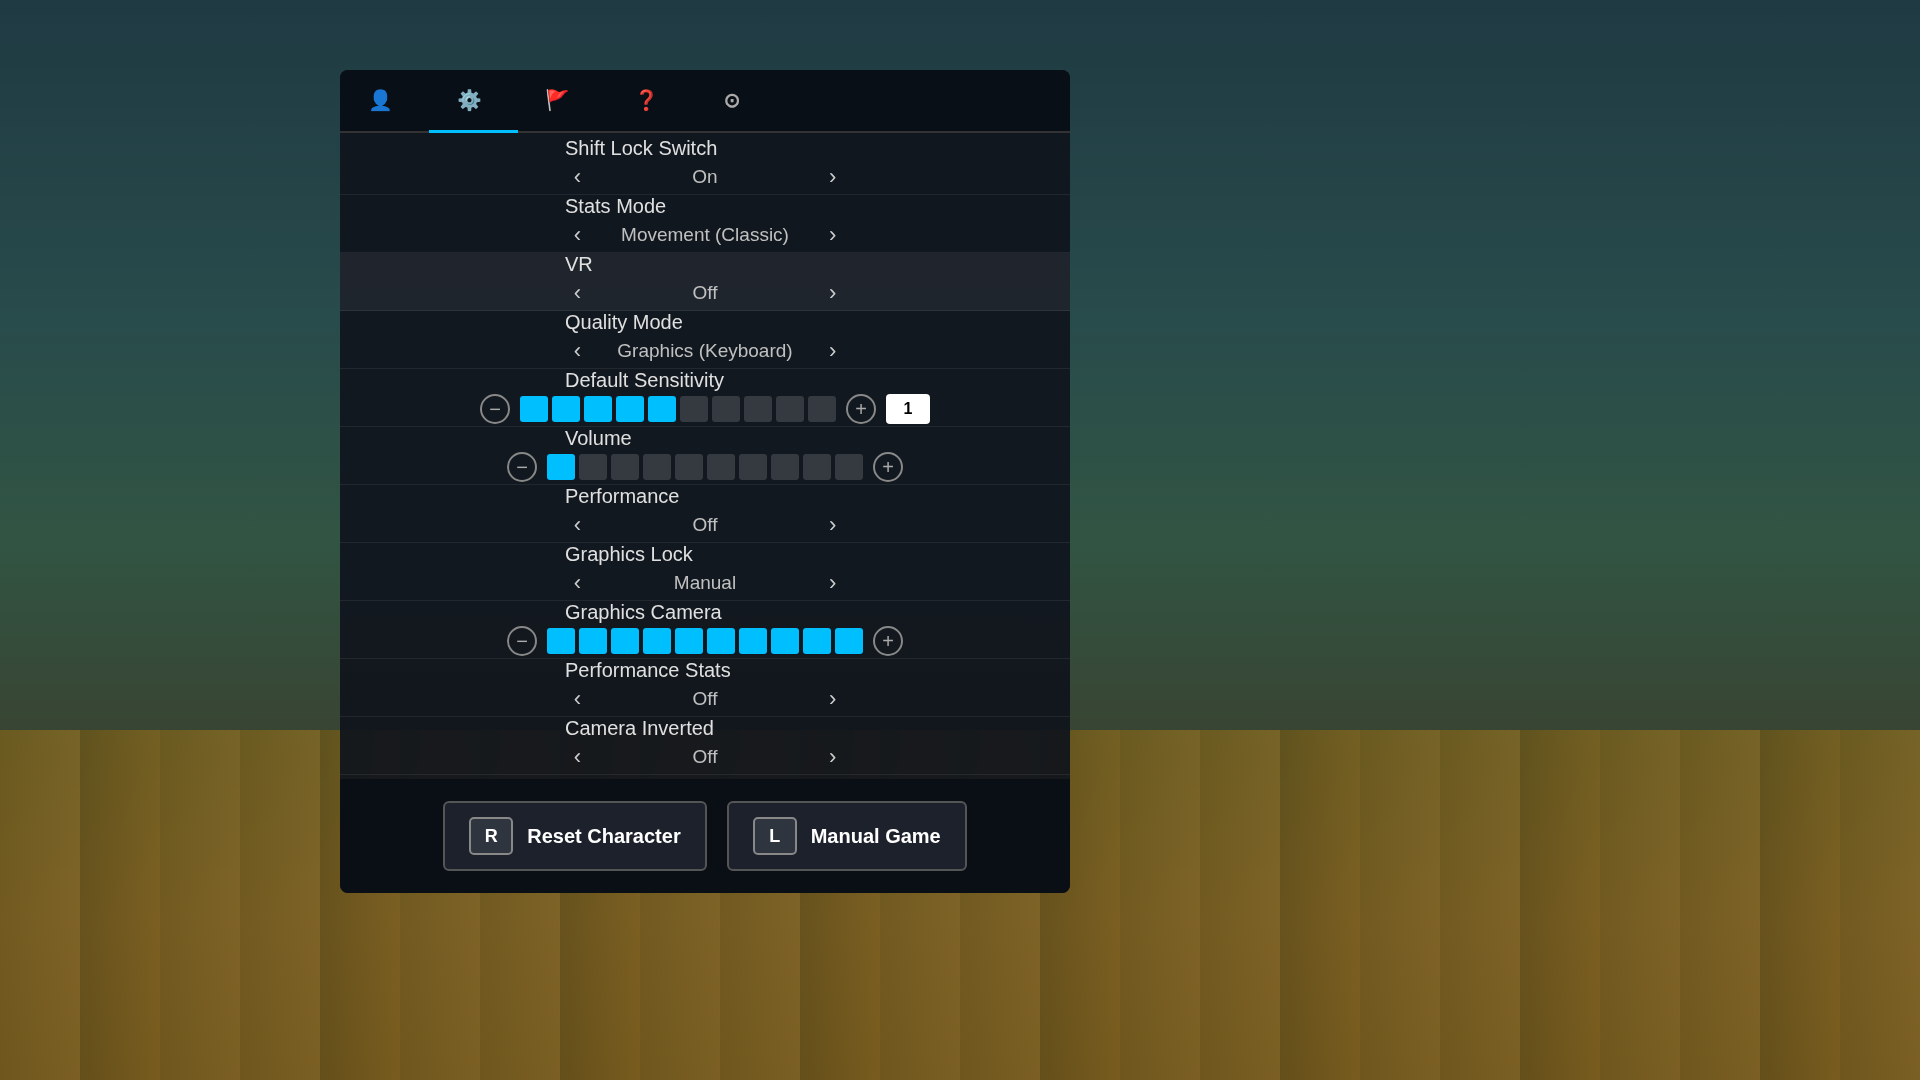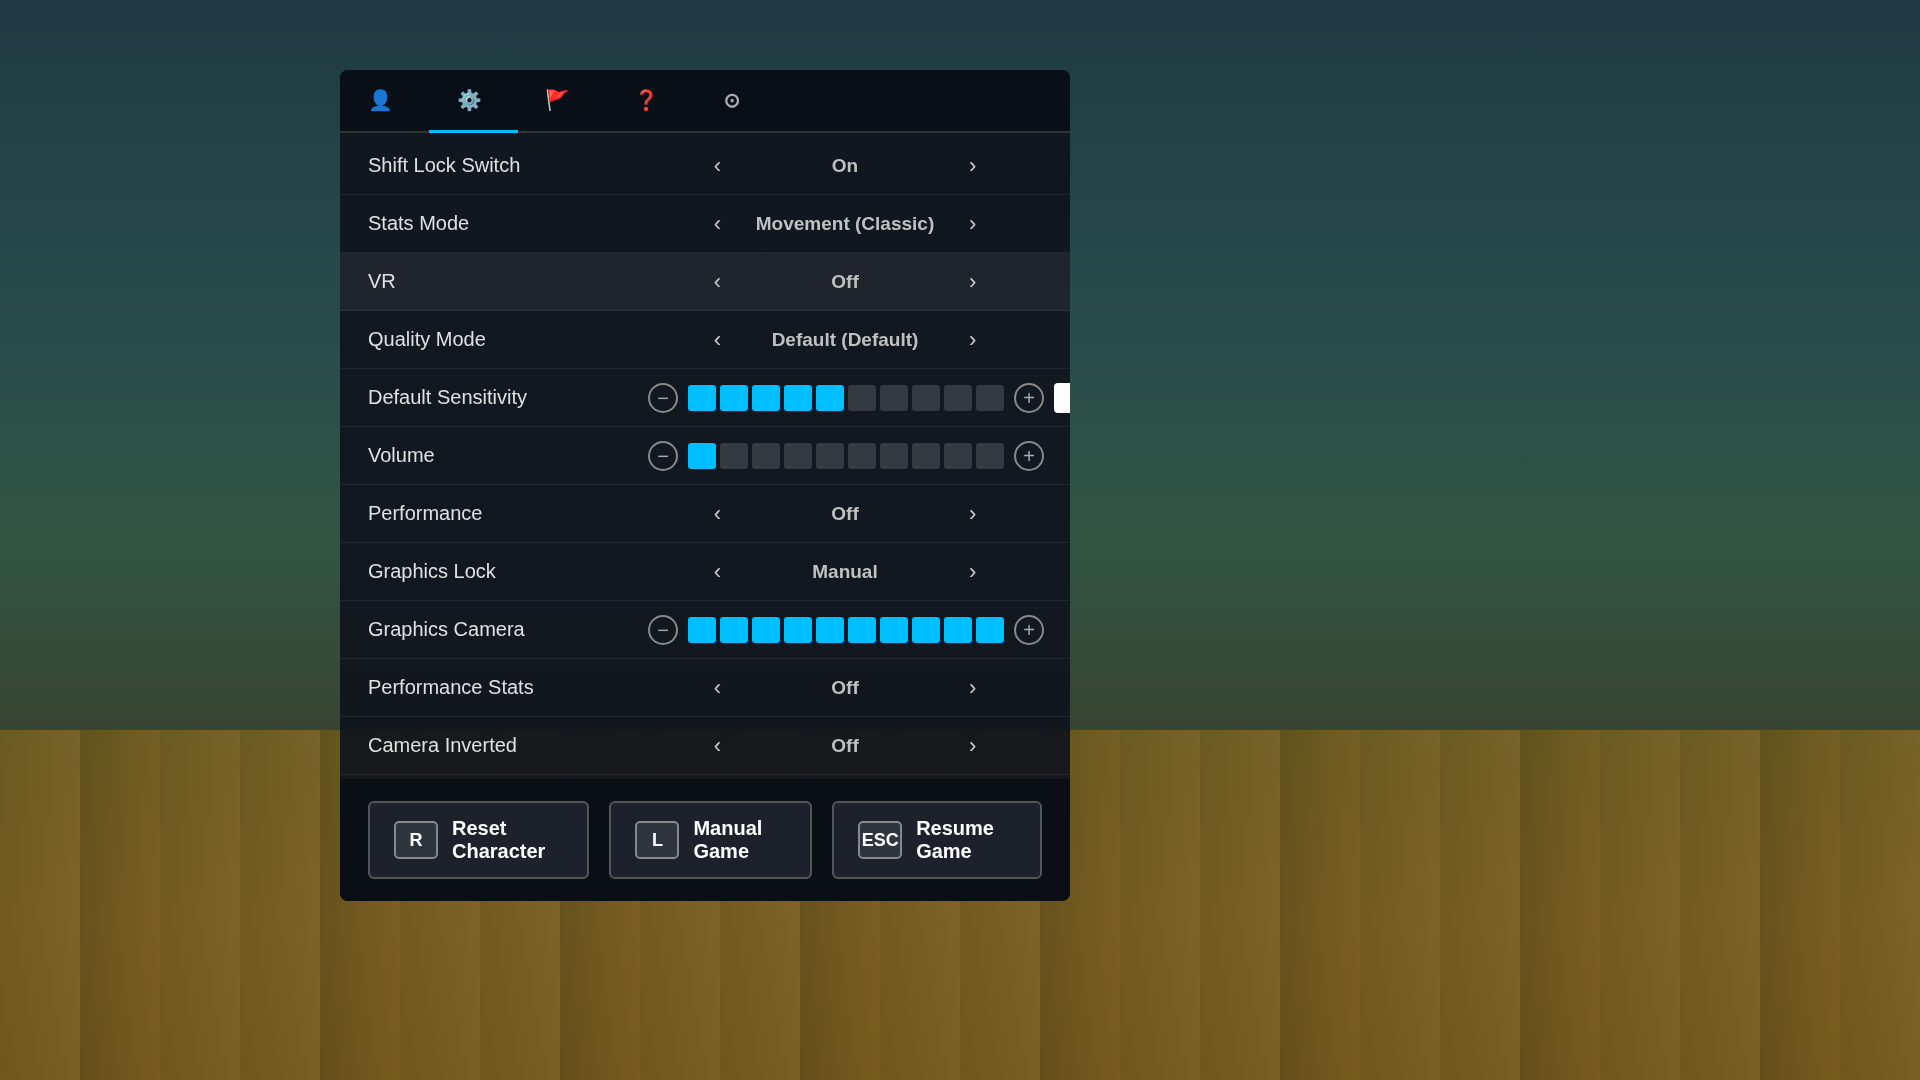--- a/index.html
+++ b/index.html
@@ -83,23 +83,24 @@
     }
 
     
     .settings-area {
       padding: 4px 0;
     }
 
     .setting-row {
       display: flex;
       align-items: center;
-      padding: 0 28px;
+      padding: 0 16px;
       height: 58px;
       border-bottom: 1px solid rgba(255,255,255,0.07);
+      flex-direction: column;
     }
 
     .setting-row.highlighted {
       background: rgba(255,255,255,0.06);
     }
 
     .setting-label {
       color: #e0e0e0;
       font-size: 20px;
       font-weight: 500;
@@ -121,21 +122,20 @@
       cursor: pointer;
       padding: 4px 8px;
       user-select: none;
     }
 
     .setting-value {
       color: #c0c0c0;
       font-size: 19px;
       min-width: 200px;
       text-align: center;
-      font-weight: bold;
     }
 
     
     .slider-control {
       display: flex;
       align-items: center;
       flex: 1;
       gap: 10px;
     }
 
@@ -277,21 +277,21 @@
         <div class="setting-control">
           <div class="arrow-btn">‹</div>
           <div class="setting-value">Off</div>
           <div class="arrow-btn">›</div>
         </div>
       </div>
       <div class="setting-row">
         <div class="setting-label">Quality Mode</div>
         <div class="setting-control">
           <div class="arrow-btn">‹</div>
-          <div class="setting-value">Default (Default)</div>
+          <div class="setting-value">Graphics (Keyboard)</div>
           <div class="arrow-btn">›</div>
         </div>
       </div>
       <div class="setting-row">
         <div class="setting-label">Default Sensitivity</div>
         <div class="setting-control">
           <div class="slider-control">
             <div class="circle-btn">−</div>
             <div class="slider-blocks">
               <div class="block filled"></div>
@@ -388,19 +388,15 @@
 
   <div class="bottom-buttons" id="bottom-buttons">
   <div class="action-btn">
         <div class="key-badge">R</div>
         <span>Reset Character</span>
       </div>
       <div class="action-btn">
         <div class="key-badge">L</div>
         <span>Manual Game</span>
       </div>
-      <div class="action-btn">
-        <div class="key-badge">ESC</div>
-        <span>Resume Game</span>
-      </div>
     </div>
 
 </div>
 
 </body></html>

